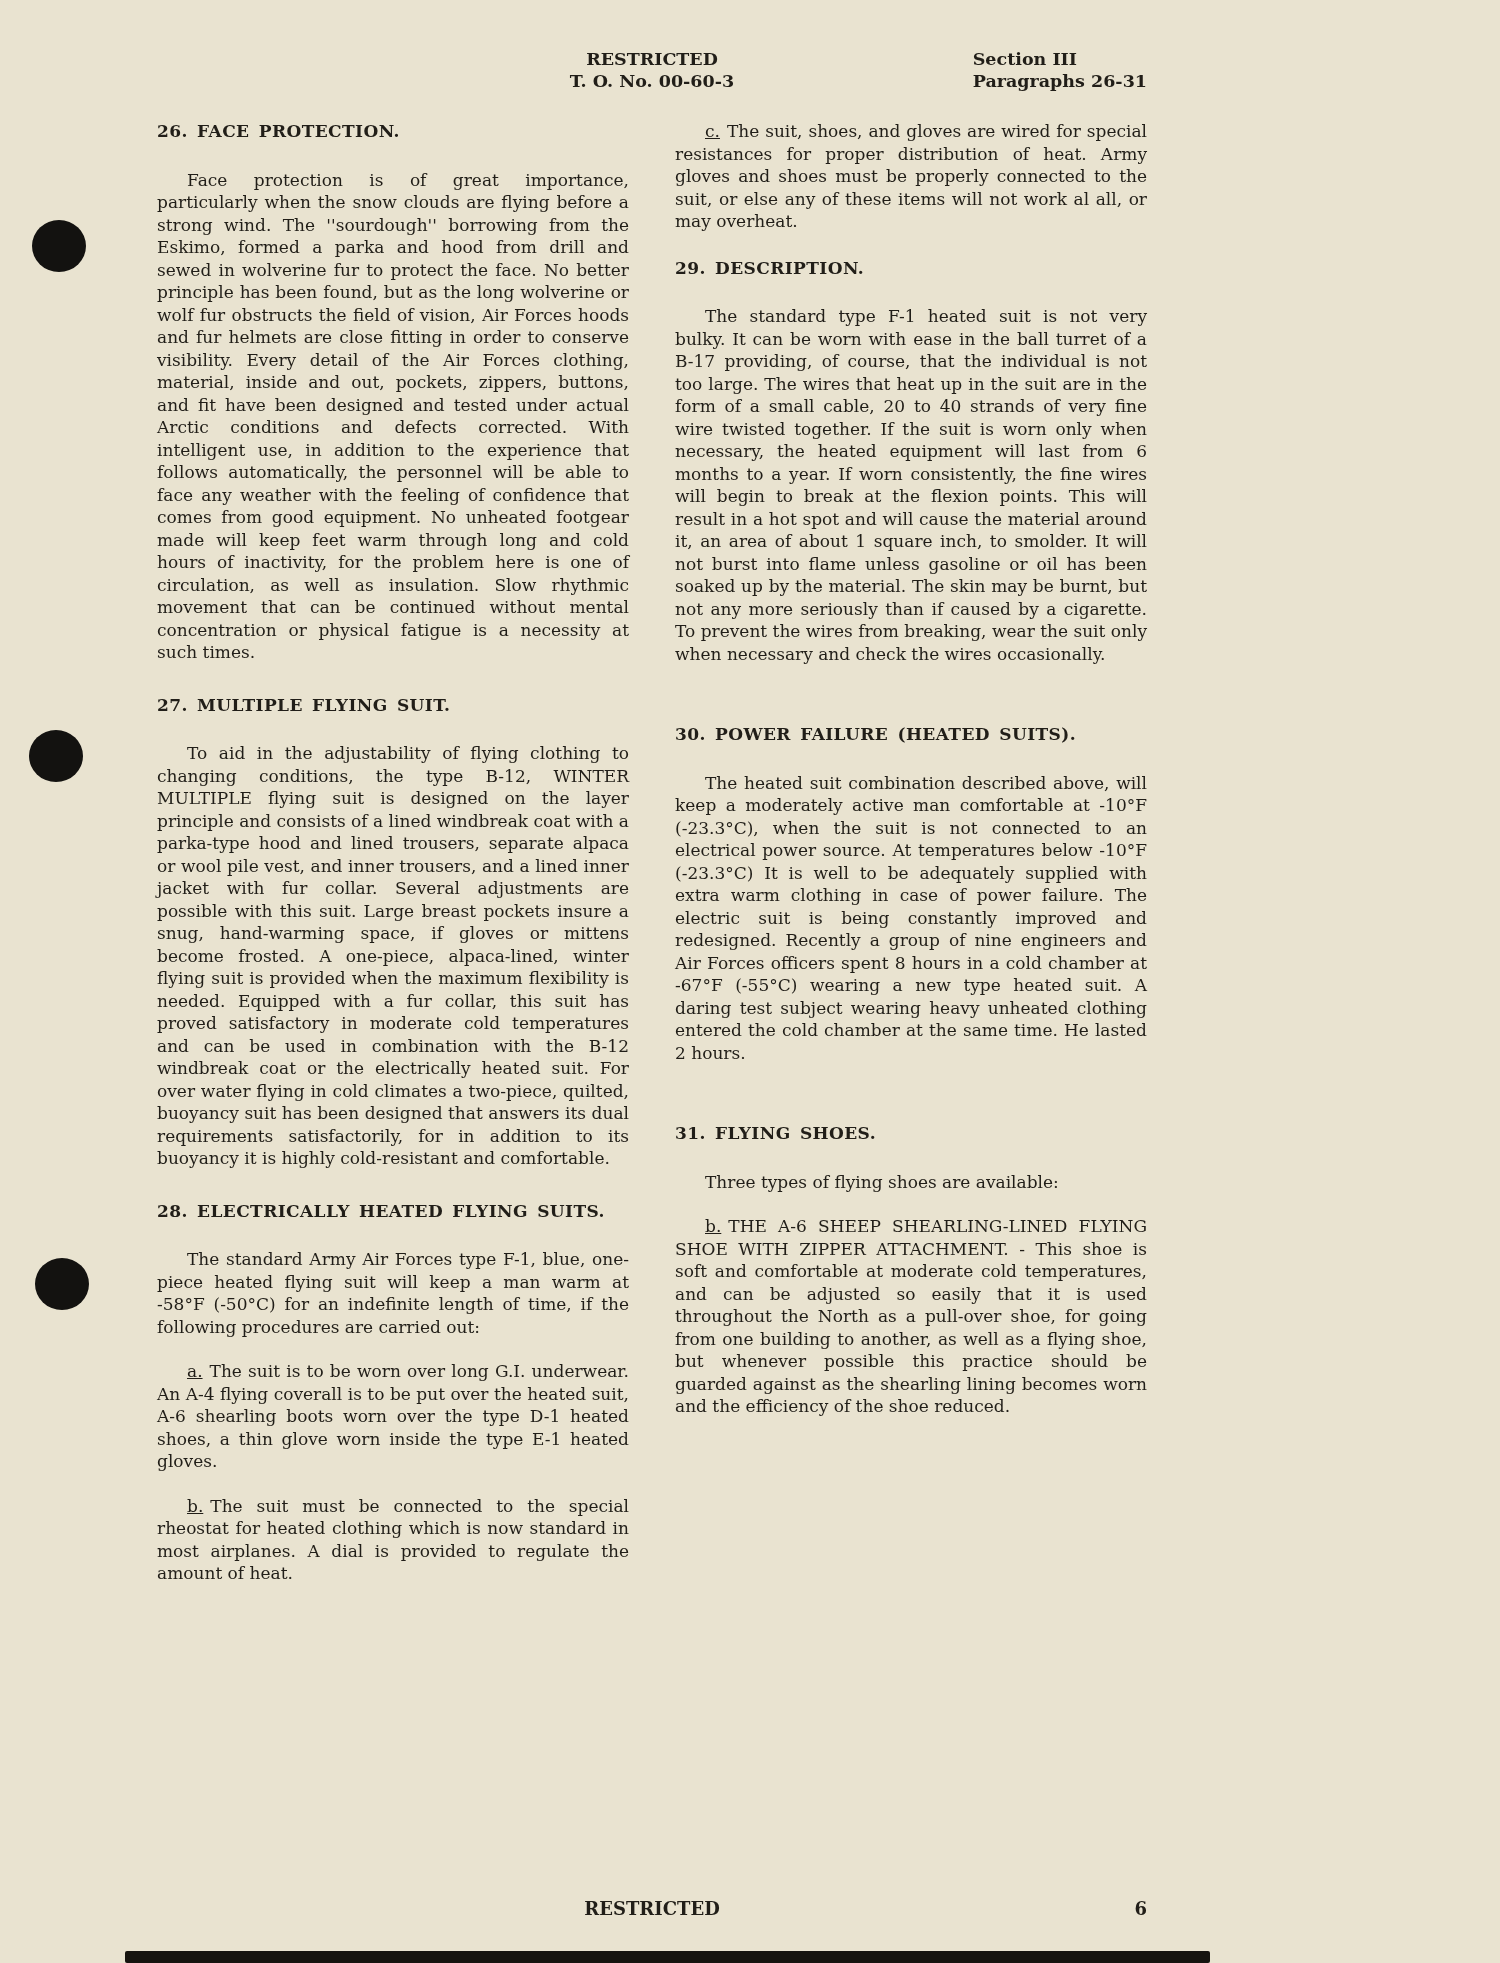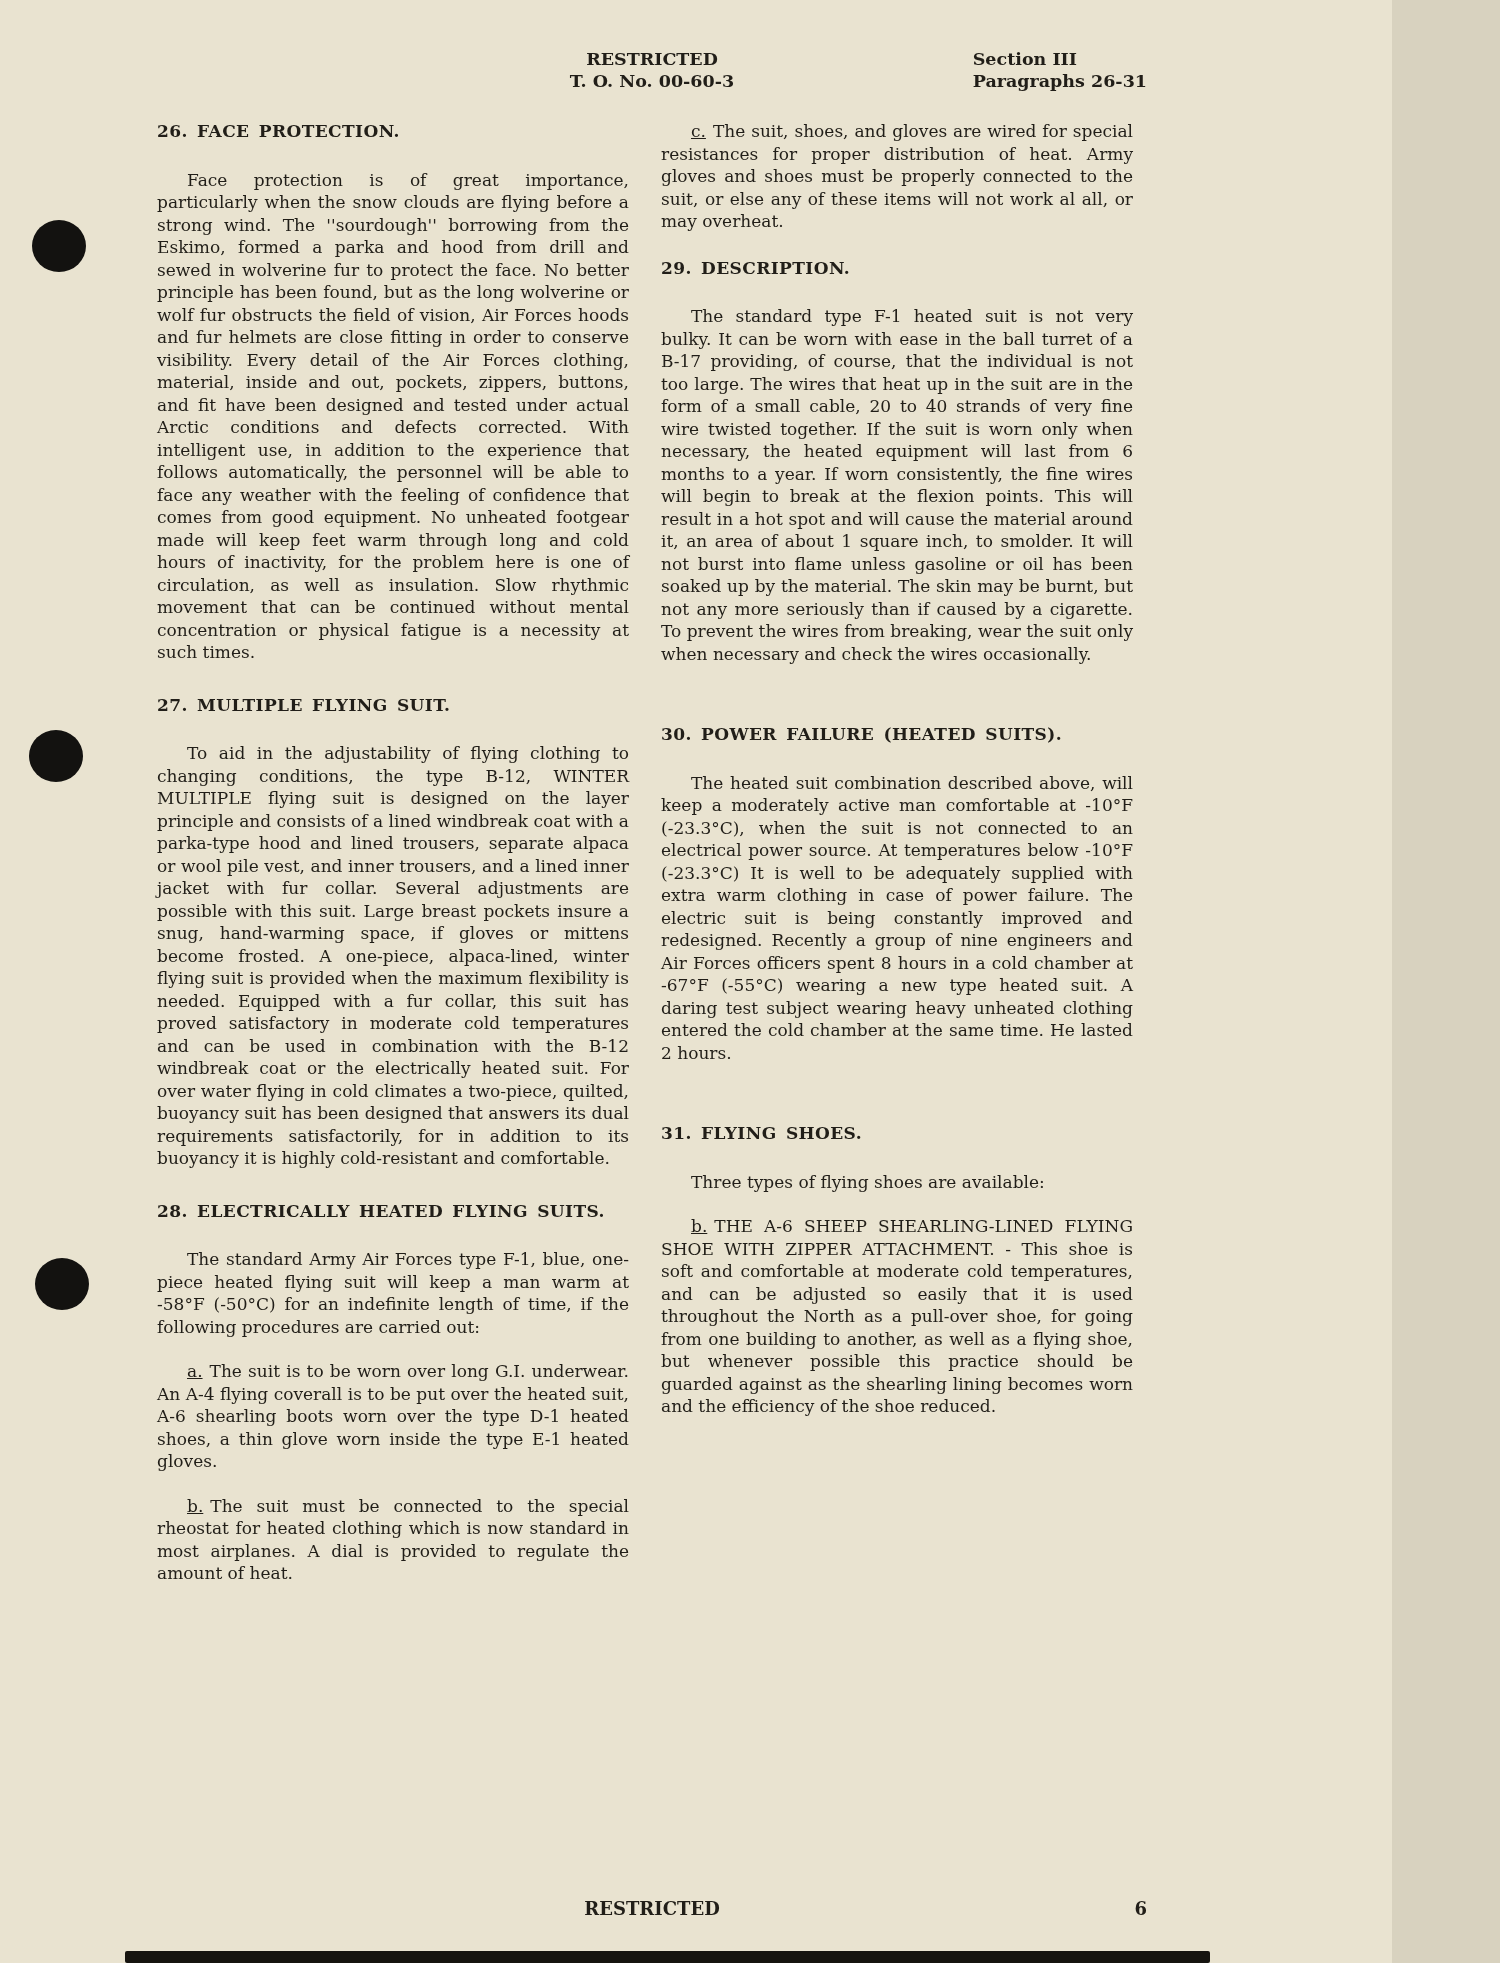--- a/index.html
+++ b/index.html
@@ -2,21 +2,21 @@
 <html><head>
 <meta charset="utf-8">
 <style>
   html, body {
     margin: 0;
     padding: 0;
     background: #d8d2bf;
   }
   .page {
     position: relative;
-    width: 1392px;
+    width: 1500px;
     height: 1963px;
     background: #e9e3d0;
     font-family: "DejaVu Serif", "Liberation Serif", serif;
     color: #211e18;
     overflow: hidden;
   }
   .punch-hole {
     position: absolute;
     width: 54px;
     height: 52px;
@@ -48,21 +48,21 @@
     text-align: center;
   }
   .header-right {
     position: absolute;
     right: 0; top: 0;
     text-align: left;
   }
 
   .columns {
     display: flex;
-    gap: 32px;
+    gap: 46px;
     text-align: justify;
   }
   .col {
     width: 472px;
     font-size: 17px;
     line-height: 22.5px;
     font-weight: 500;
   }
 
   .sec-heading {

